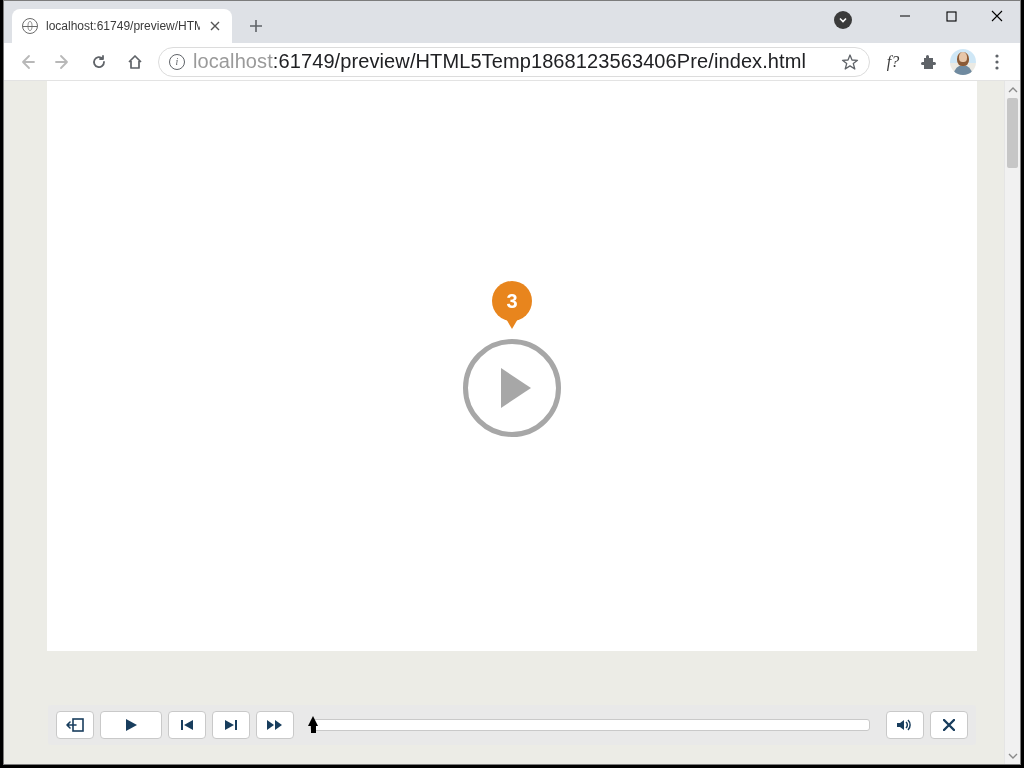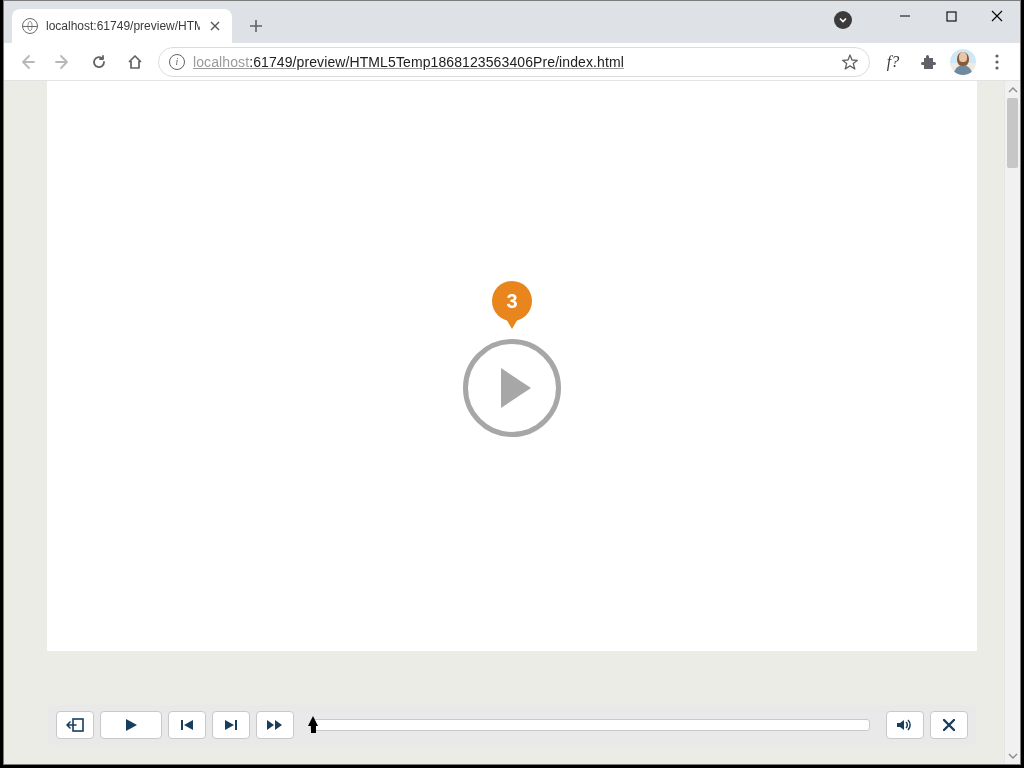--- a/index.html
+++ b/index.html
@@ -69,21 +69,21 @@
   .omnibox {
     flex: 1; display: flex; align-items: center; height: 30px;
     border: 1px solid #dcdcdc; border-radius: 15px; padding: 0 10px; gap: 8px;
     margin: 0 4px;
   }
   .omnibox .info {
     width: 16px; height: 16px; border: 1.3px solid #5f6368; border-radius: 50%;
     display: flex; align-items: center; justify-content: center; font-size: 10px; color: #5f6368;
     font-family: Georgia, serif; font-style: italic; line-height: 1;
   }
-  .omnibox .url { font-size: 14px; color: #9a9a9a; letter-spacing: .1px; text-decoration: underline; }
+  .omnibox .url { font-size: 20px; color: #9a9a9a; letter-spacing: .1px; }
   .omnibox .url .dark { color: #202124; }
   .omnibox .star { margin-left: auto; color: #5f6368; }
   .ext-btn {
     width: 34px; height: 30px; display: flex; align-items: center; justify-content: center;
     color: #5f6368;
   }
   .fq { font-family: Georgia, serif; font-style: italic; font-size: 16px; color: #3c3c3c; }
   .avatar {
     width: 26px; height: 26px; border-radius: 50%; overflow: hidden;
     background: linear-gradient(#cfe7f6 55%, #eceae3 55%);

